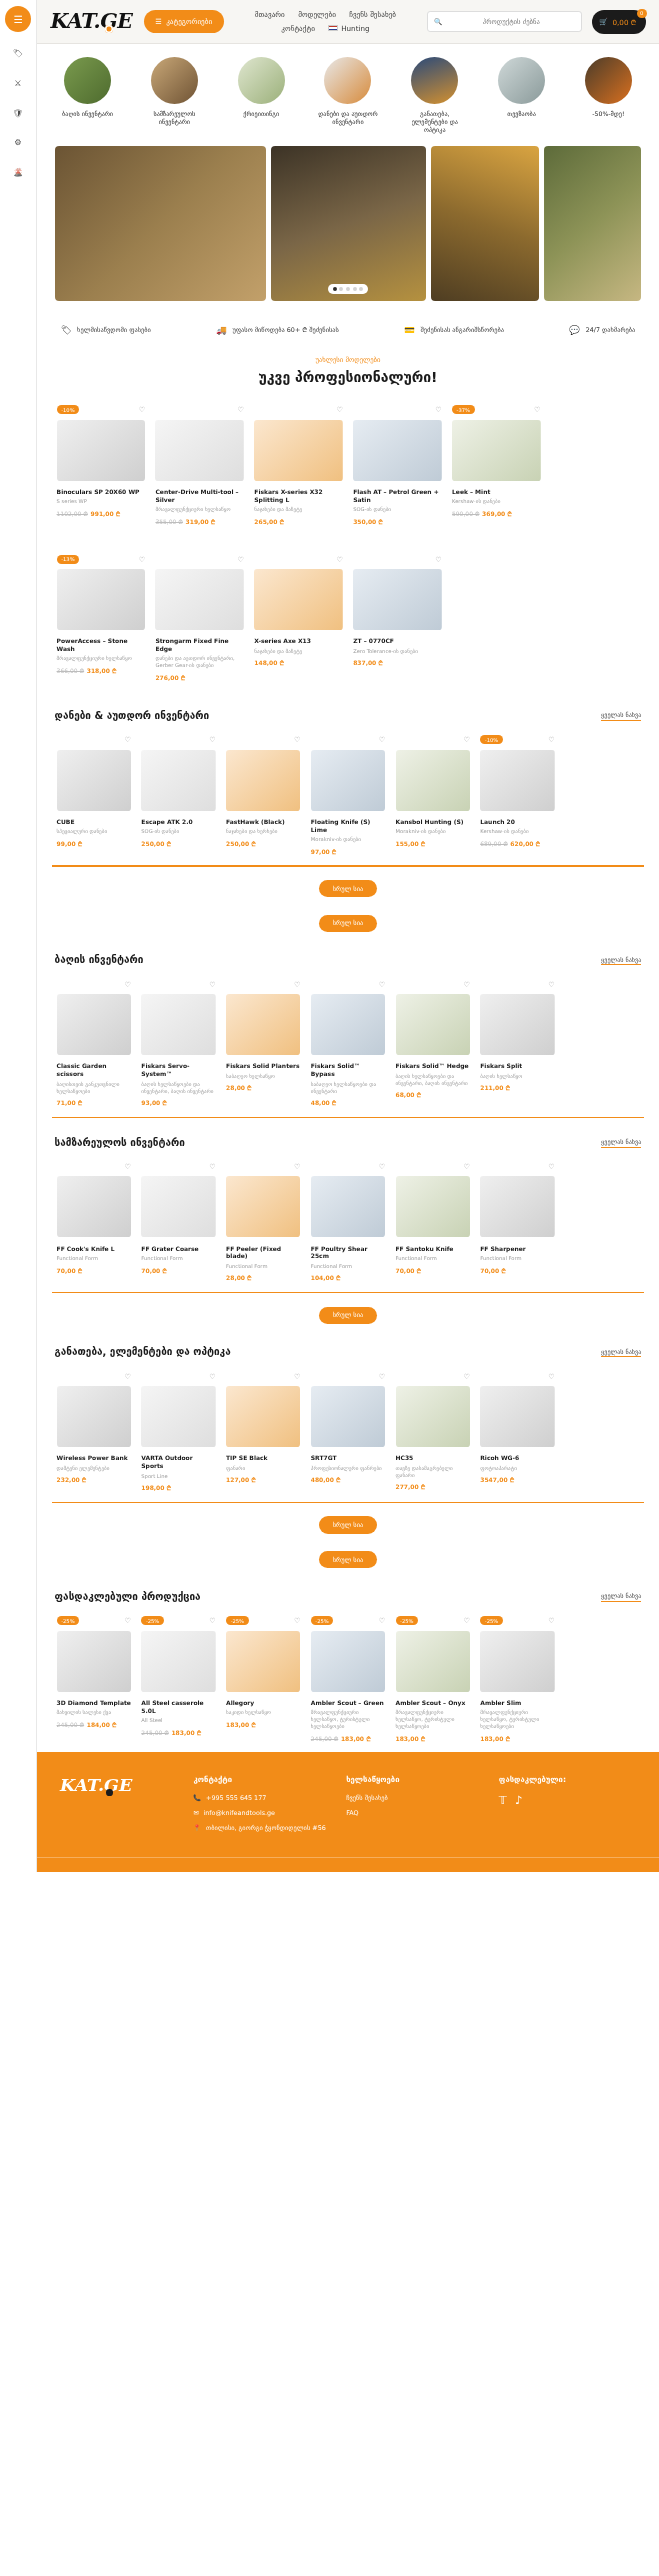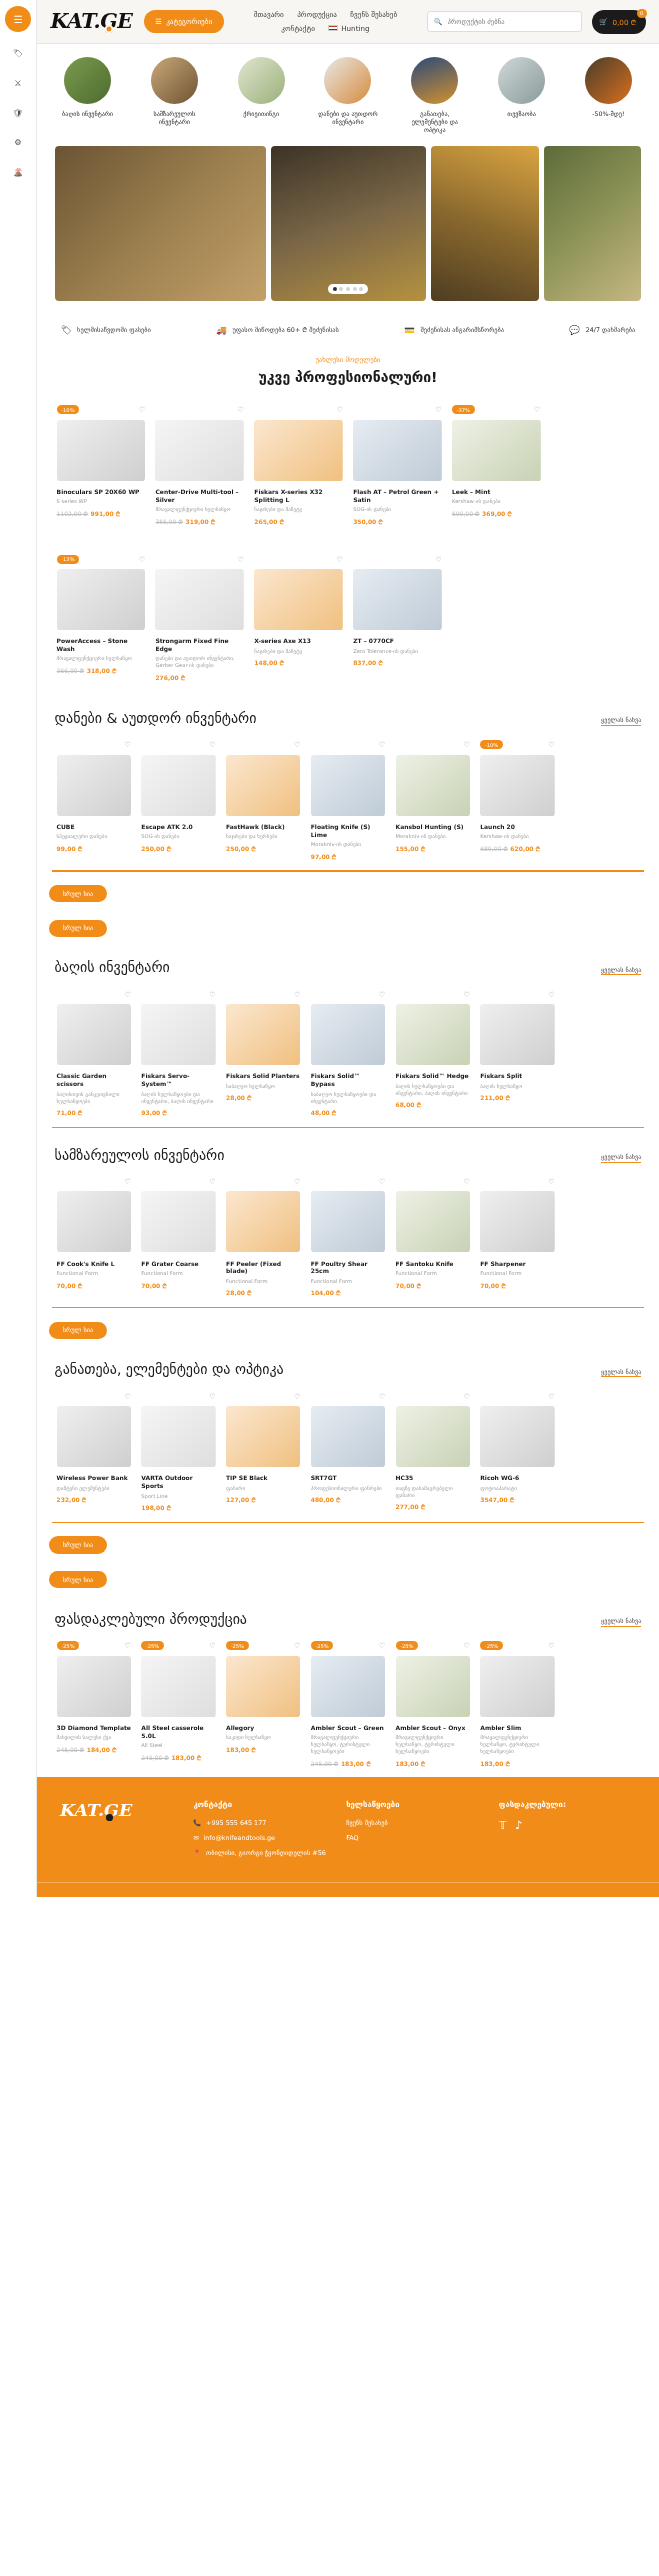--- a/index.html
+++ b/index.html
@@ -47,21 +47,21 @@
     align-items: center; gap: 4.6px; cursor: pointer; white-space: nowrap;
   }
   .nav { flex: 1; display: flex; flex-wrap: wrap; justify-content: center; gap: 4.1px 13.4px; padding: 0 10.3px; }
   .nav a { color: #3a3a3a; text-decoration: none; font-size: 7.2px; white-space: nowrap; }
   .nav .lang { display: flex; align-items: center; gap: 3.1px; }
   .flag { width: 9.8px; height: 6.7px; background: linear-gradient(#c0392b 0 33%, #fff 33% 66%, #2c3e90 66% 100%); display:inline-block; border:0.5px solid #ccc;}
   .search {
     width: 155px; height: 21.6px; background: #fff; border: 0.5px solid #ddd;
     border-radius: 3.1px; display: flex; align-items: center; padding: 0 6.2px; gap: 4.6px;
   }
-  .search input { border: none; outline: none; font-size: 6.7px; width: 100%; font-family: inherit; color:#666;}
+  .search input { border: none; outline: none; font-size: 6.7px; width: 100%; font-family: inherit; color:#666;text-align:center;}
   .cart {
     background: #1b1b1b; color: #F28C18; border-radius: 13.4px; height: 24px;
     display: flex; align-items: center; gap: 4.6px; padding: 0 9.3px 0 7.2px;
     position: relative; white-space: nowrap; font-size: 7.2px;
   }
   .cart-badge {
     position: absolute; top: -1px; right: -1px; background: #F28C18; color: #fff;
     width: 9.8px; height: 9.8px; border-radius: 50%; font-size: 5.2px;
     display: flex; align-items: center; justify-content: center;
   }
@@ -87,42 +87,42 @@
 
   
   .benefits { display: flex; justify-content: space-between; padding: 24px 11.3px 20.6px; }
   .ben { display: flex; align-items: center; gap: 5.2px; font-size: 6.4px; color: #333; }
   .ben-ic { font-size: 8.8px; }
 
   
   .sec-eyebrow { text-align: center; color: #F28C18; font-size: 6.7px; margin-bottom: 5.2px; }
   .sec-big { text-align: center; font-size: 14px; font-weight: 700; color: #1a1a1a; margin-bottom: 15.5px; }
   .sec-head { display: flex; align-items: flex-end; justify-content: space-between; padding: 18.5px 5.2px 9.3px; }
-  .sec-head h2 { font-size: 14px; font-weight: 400; color: #1a1a1a; }
+  .sec-head h2 { font-size: 10px; font-weight: 700; color: #1a1a1a; }
   .see-all { font-size: 6.2px; color: #444; text-decoration: none; border-bottom: 1.5px solid #F28C18; padding-bottom: 1.5px; }
 
   
   .grid { display: grid; gap: 2.1px; padding: 0 3.1px; }
   .g6 { grid-template-columns: repeat(6, 1fr); }
   .g7 { grid-template-columns: repeat(7, 1fr); }
   .card { padding: 5.2px 4.1px 9.3px; position: relative; background: #fff; }
   .card-top { display: flex; justify-content: space-between; align-items: flex-start; height: 11.3px; }
   .badge { background: #F28C18; color: #fff; font-size: 5.2px; border-radius: 5.7px; padding: 1.5px 4.6px; }
   .badge.ghost { visibility: hidden; }
   .heart { color: #9a9a9a; font-size: 7.2px; }
   .card-img { height: 61px; margin: 3.1px 0 7.2px; background-size: contain; background-repeat: no-repeat; background-position: center; }
   .p-name { font-size: 6px; font-weight: 700; color: #1b1b1b; line-height: 1.3; margin-bottom: 2.6px; }
   .p-sub { font-size: 5.2px; color: #9b9b9b; line-height: 1.35; margin-bottom: 4.6px; min-height: 6.7px; }
   .p-price { font-size: 6px; color: #F28C18; font-weight: 700; }
   .p-old { color: #bdbdbd; text-decoration: line-through; font-weight: 400; margin-right: 2.6px; }
   .lari { font-weight: 700; }
 
   .row-rule { height: 1.5px; background: #F28C18; margin: 0 3.1px; }
 
-  .more-wrap { display: flex; padding: 13.4px 0 4.1px; }
+  .more-wrap { display: flex; justify-content: center; padding: 13.4px 0 4.1px; }
   .more-btn { background: #F28C18; color: #fff; border: none; border-radius: 10.3px; padding: 4.6px 13.4px; font-size: 6.4px; cursor: pointer; font-family: inherit;}
 
   
   .domain-banner { display: flex; justify-content: flex-end; padding: 15.5px 31px 10.3px; }
   .ge-logo { text-align: center; }
   .ge-text { font-size: 38px; font-weight: 700; color: #5BA7DE; font-family: "DejaVu Sans", sans-serif; line-height: .95; letter-spacing: -1px; position: relative;}
   .ge-sub { color: #b0b0b0; font-size: 9.3px; letter-spacing: 0.5px; margin-top: -2.1px; }
 
   
   .footer { background: #F28C18; color: #fff; padding: 23px 0 0; margin-left: 37px; }
@@ -156,21 +156,21 @@
     <div class="logo">
       <span>KAT.GE</span>
       <span class="gear"></span>
     </div>
     <button class="cat-btn">
       <span>☰</span>
       <span>კატეგორიები</span>
     </button>
     <div class="nav">
       <a href="#">მთავარი</a>
-      <a href="#">პროდუქცია</a>
+      <a href="#">მოდელები</a>
       <a href="#">ჩვენს შესახებ</a>
       <a href="#">კონტაქტი</a>
       <a href="#" class="lang">
         <span class="flag"></span>
         <span>Hunting</span>
       </a>
     </div>
     <div class="search">
       <span>🔍</span>
       <input placeholder="პროდუქტის ძებნა" style="">

